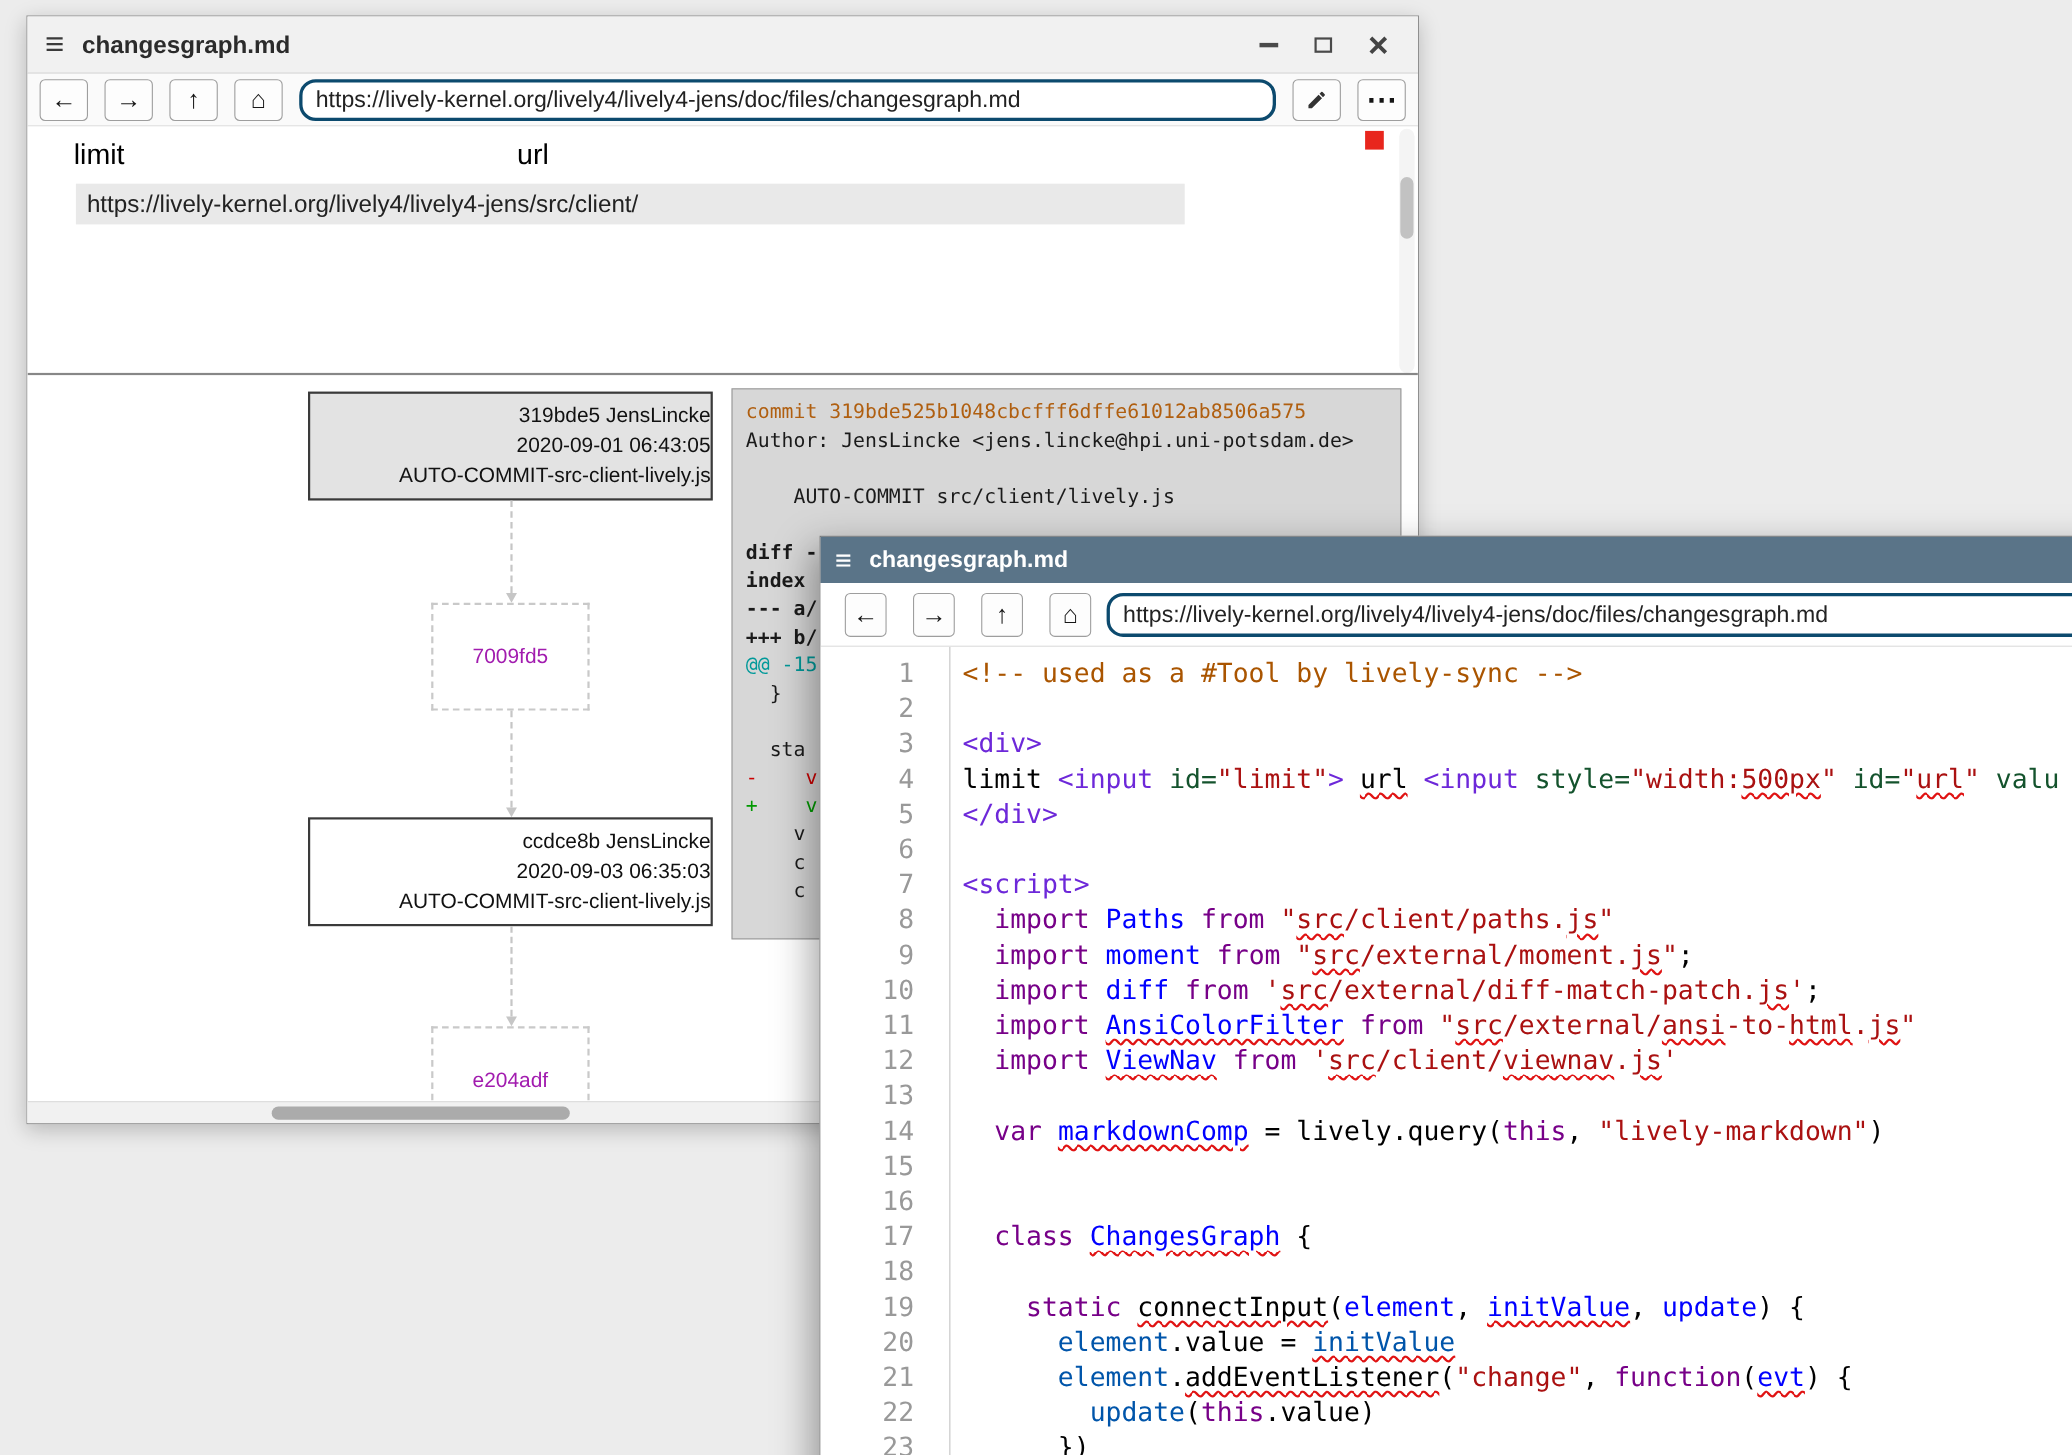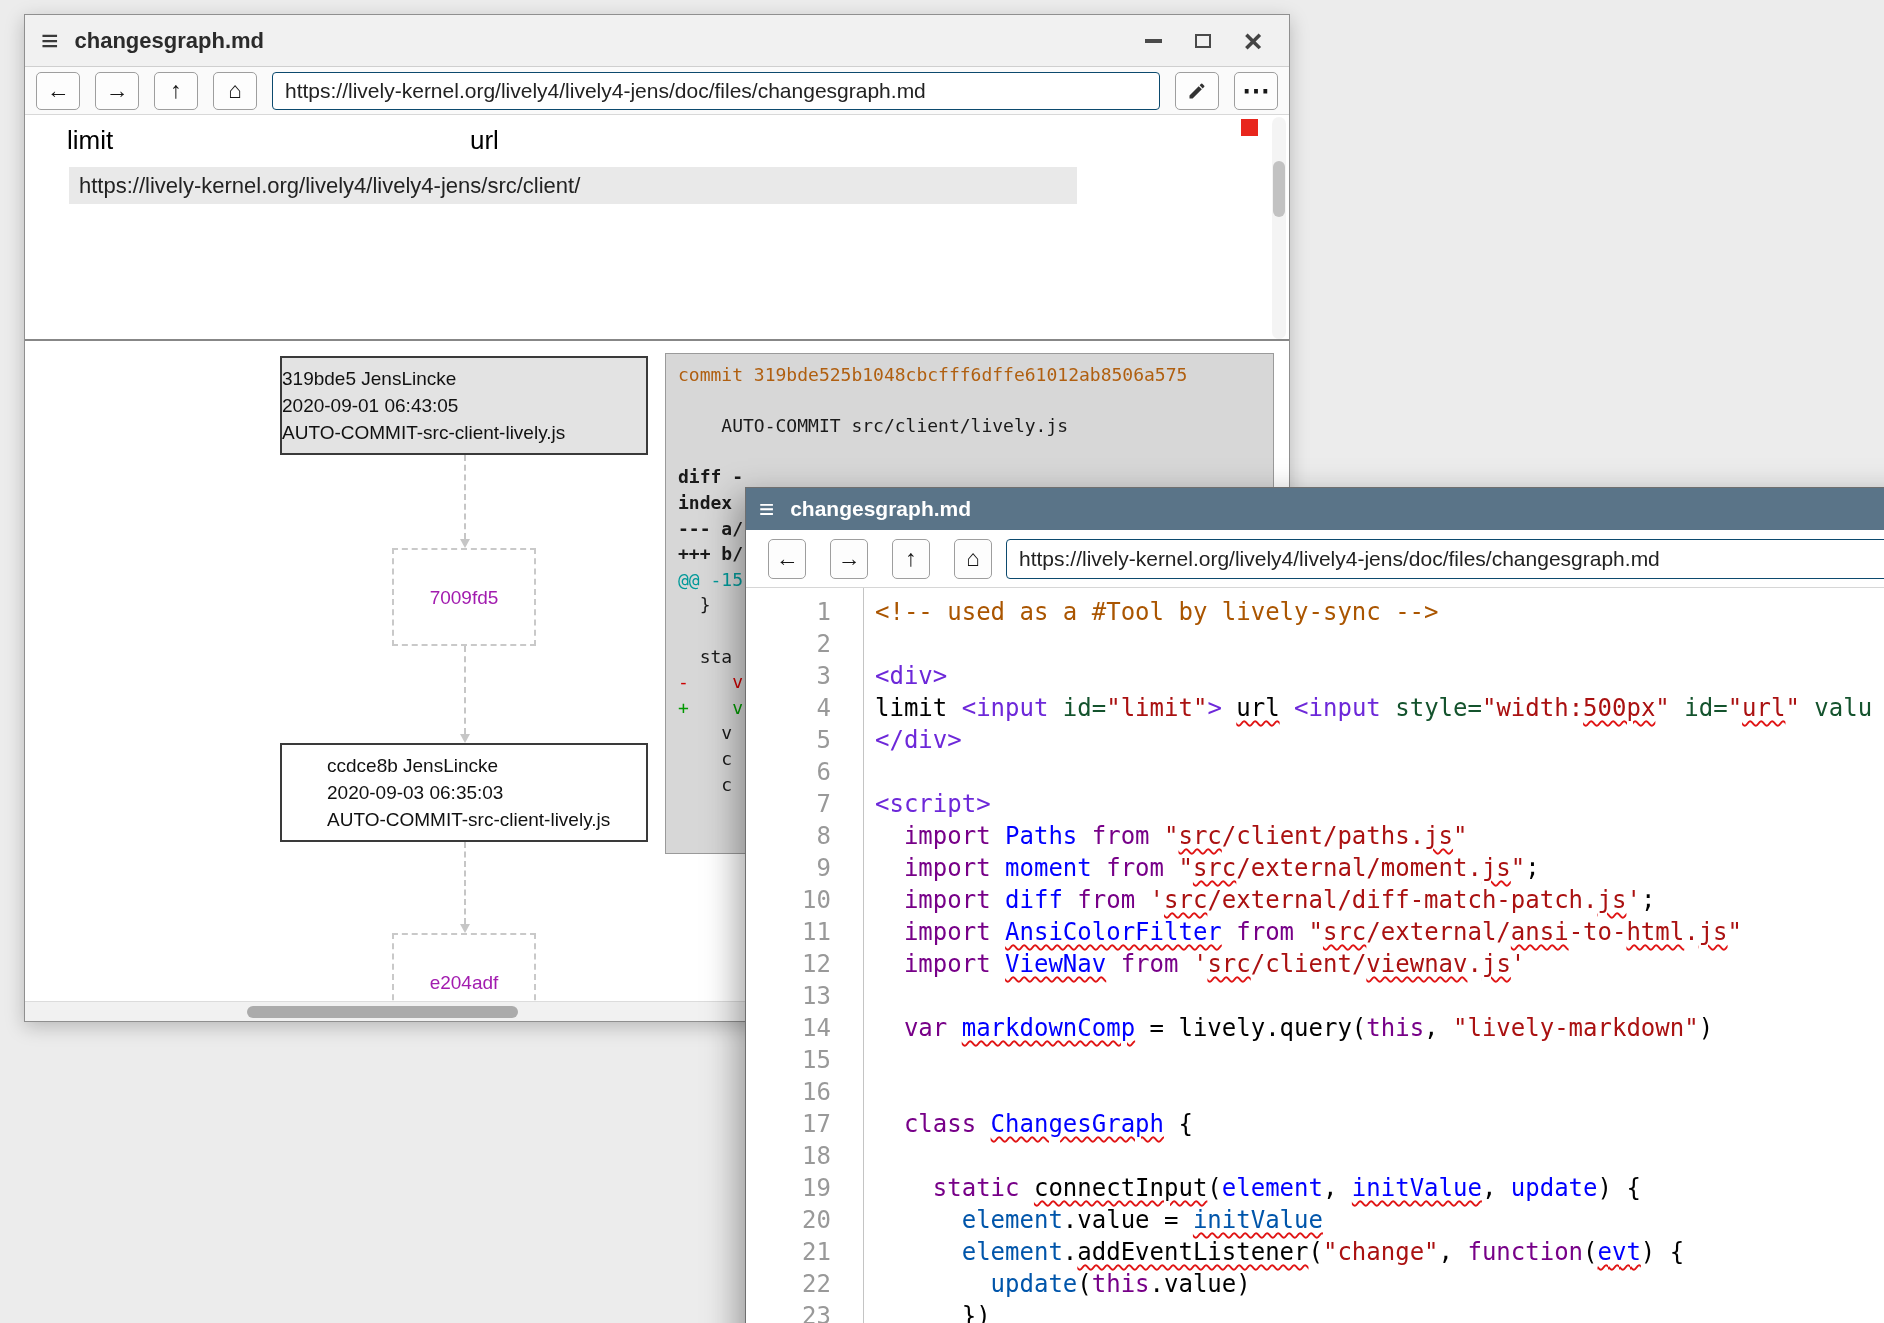--- a/index.html
+++ b/index.html
@@ -19,38 +19,38 @@
   .ctl { display:flex; align-items:center; justify-content:center; width:24px; height:24px; cursor:pointer; }
   .min-glyph { display:inline-block; width:17px; height:4px; background:#4a4a4a; }
   .max-glyph { display:inline-block; width:16px; height:14px; border:2.5px solid #4a4a4a; }
   .close1 { font-size:32px; font-weight:bold; color:#444; line-height:20px; }
 
   .nav1 { height:48px; background:#fafafa; border-bottom:1px solid #d8d8d8;
           display:flex; align-items:center; padding:0 11px; gap:15px; }
   .navbtn { width:44px; height:38px; border:1px solid #9e9e9e; border-radius:5px; background:#fdfdfd;
             font-family:"Liberation Sans",sans-serif; font-size:23px; font-weight:bold; color:#161616;
             display:flex; align-items:center; justify-content:center; cursor:pointer; flex:none; }
-  .urlbox { flex:1; height:38px; border:1px solid #0c4a6e; border-radius:4px; background:#fff;
+  .urlbox { flex:1; height:38px; border:3px solid #0c4a6e; border-radius:15px; background:#fff;
             font-family:"Liberation Sans",sans-serif; font-size:21px; color:#222; padding:0 12px; }
   .moreglyph { font-size:28px; }
 
   .content1 { position:relative; height:906px; background:#fff; overflow:hidden; }
   .limit-label { position:absolute; left:42px; top:10px; font-size:26px; color:#000; }
   .limit-input { position:absolute; left:112px; top:9px; width:320px; height:37px; background:#e9e9e9;
                  border:none; font-family:"Liberation Sans",sans-serif; font-size:22px; color:#222; padding:0 10px; }
   .url-label { position:absolute; left:445px; top:10px; font-size:26px; color:#000; }
   .urlval-input { position:absolute; left:44px; top:52px; width:1008px; height:37px; background:#e9e9e9;
                   border:none; font-family:"Liberation Sans",sans-serif; font-size:22px; color:#222; padding:0 10px; }
   #red-marker { position:absolute; left:1216px; top:4px; width:17px; height:17px; background:#e8261d; }
   .vscroll { position:absolute; right:3px; top:2px; width:14px; height:222px; background:#f4f4f4; border-radius:7px; }
   .vthumb { position:absolute; left:1px; top:44px; width:12px; height:56px; background:#c2c2c2; border-radius:6px; }
   .divider { position:absolute; left:0; top:224px; width:100%; height:2px; background:#878787; }
 
   #graph { position:absolute; inset:0; overflow:hidden; }
-  .gnode { position:absolute; text-align:left; font-size:19px; background:#fff; }
+  .gnode { position:absolute; text-align:right; font-size:19px; background:#fff; }
   .gnode.commit { border:2px solid #3a3a3a; padding-top:7px; }
   .gnode.commit.highlight { background:#e3e3e3; }
   .gnode .gtext { line-height:27px; color:#111; white-space:nowrap; }
   .gnode.stub { border:2px dashed #c9c9c9; display:flex; align-items:center; justify-content:center; }
   .gnode.stub .gtext { color:#a21caf; }
   .arrow { position:absolute; width:0; border-left:2px dashed #c6c6c6; }
   .arrow::after { content:""; position:absolute; left:-6px; bottom:-9px;
                   border:5px solid transparent; border-top:9px solid #c6c6c6; border-bottom:none; }
 
   .diff-panel { position:absolute; left:640px; top:238px; width:609px; height:501px;
@@ -154,20 +154,21 @@
           <div class="gtext">AUTO-COMMIT-src-client-lively.js</div>
         </div>
         <div class="arrow" style="left: 439px; top: 727px; height: 82px;"></div>
         <div class="gnode stub" style="left: 367px; top: 818px; width: 144px; height: 98px;">
           <div class="gtext">e204adf</div>
         </div>
       </div>
     <div class="diff-panel">
       <div id="diff-lines">
           <div class="d-line d-commit">commit 319bde525b1048cbcfff6dffe61012ab8506a575</div>
+          <div class="d-line">Author: JensLincke &lt;jens.lincke@hpi.uni-potsdam.de&gt;</div>
           <div class="d-line">&nbsp;</div>
           <div class="d-line">    AUTO-COMMIT src/client/lively.js</div>
           <div class="d-line">&nbsp;</div>
           <div class="d-line d-bold">diff -</div>
           <div class="d-line d-bold">index</div>
           <div class="d-line d-bold">--- a/</div>
           <div class="d-line d-bold">+++ b/</div>
           <div class="d-line d-hunk">@@ -15</div>
           <div class="d-line">  }</div>
           <div class="d-line">&nbsp;</div>

